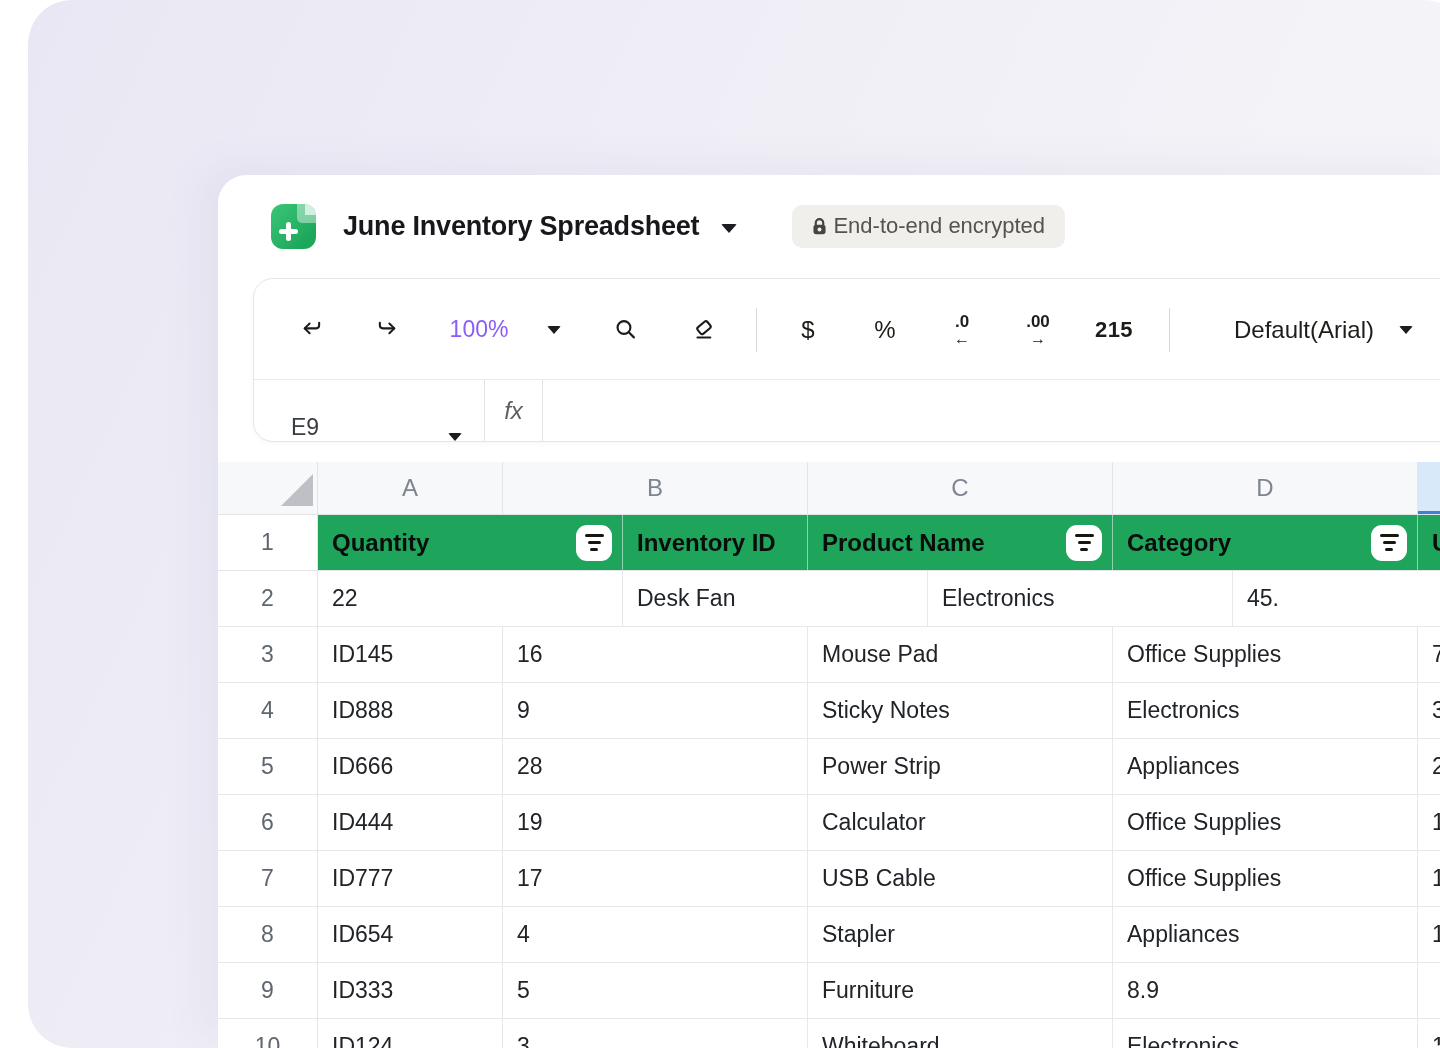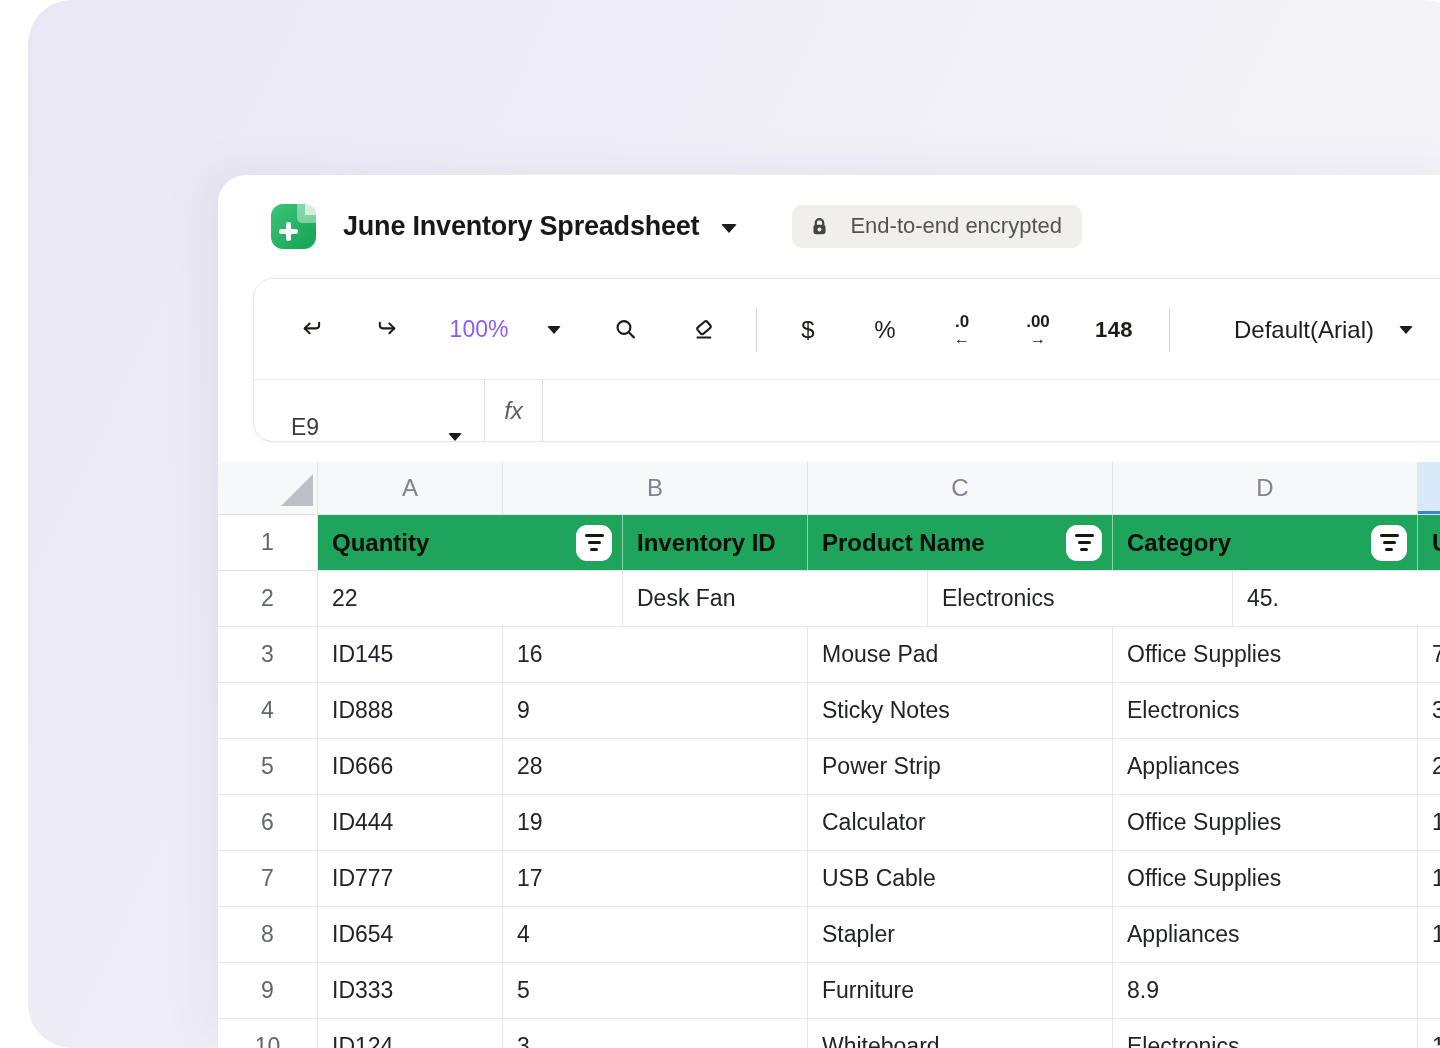--- a/index.html
+++ b/index.html
@@ -14,21 +14,21 @@
   .appicon { position:relative; width:45px; height:45px; border-radius:12px;
              background:linear-gradient(135deg,#3cc579 0%,#1ca85a 80%); overflow:hidden; }
   .appicon .hl1 { position:absolute; right:0; top:0; width:19px; height:19px; background:rgba(255,255,255,0.42); border-radius:0 0 0 5px; }
   .appicon .hl2 { position:absolute; right:0; top:0; width:11px; height:11px; background:rgba(255,255,255,0.65); }
   .appicon .pbar-h { position:absolute; left:8px; top:25px; width:19px; height:5px; background:#ffffff; border-radius:2.5px; }
   .appicon .pbar-v { position:absolute; left:15px; top:18px; width:5px; height:19px; background:#ffffff; border-radius:2.5px; }
   .doctitle { margin-left:27px; font-size:27px; font-weight:700; color:#16181c; letter-spacing:-0.2px; }
   .caret { width:0; height:0; border-left:8px solid transparent; border-right:8px solid transparent;
            border-top:9px solid #1c1d20; border-radius:2px; }
   .title-caret { margin-left:22px; margin-top:4px; }
-  .badge { margin-left:55px; height:43px; display:flex; align-items:center; gap:18px;
+  .badge { margin-left:55px; height:43px; display:flex; align-items:center; gap:1px;
            background:#f1efec; border-radius:10px; padding:0 20px 0 15px;text-align:right; }
   .badge-text { font-size:22px; color:#56534e; }
 
   
   .toolcard { position:absolute; left:35px; top:103px; width:1310px; height:164px;
               border:1px solid #e8e6e3; border-radius:20px; background:#ffffff;
               box-shadow:0 2px 4px rgba(30,25,60,0.03); }
   .toolrow { position:relative; height:101px; border-bottom:1px solid #eceae7; }
   .titem { position:absolute; top:0; height:101px; display:flex; align-items:center; justify-content:center;
            transform:translateX(-50%); color:#1d1c18; }
@@ -148,21 +148,21 @@
             <span class="darr">←</span>
           </span>
         </div>
         <div class="titem" style="left:784px">
           <span class="decctl">
             <span class="dtop">.00</span>
             <span class="darr">→</span>
           </span>
         </div>
         <div class="titem" style="left:860px">
-          <span class="num123">148</span>
+          <span class="num123">215</span>
         </div>
         <span class="tdivider" style="left:915px"></span>
         <div class="titem" style="left:1050px">
           <span class="fontname">Default(Arial)</span>
         </div>
         <div class="titem" style="left:1152px">
             <span class="caret zcaret"></span>
           </div>
         <div class="titem" style="left:1212px">
           <span class="minus-sym">−</span>

